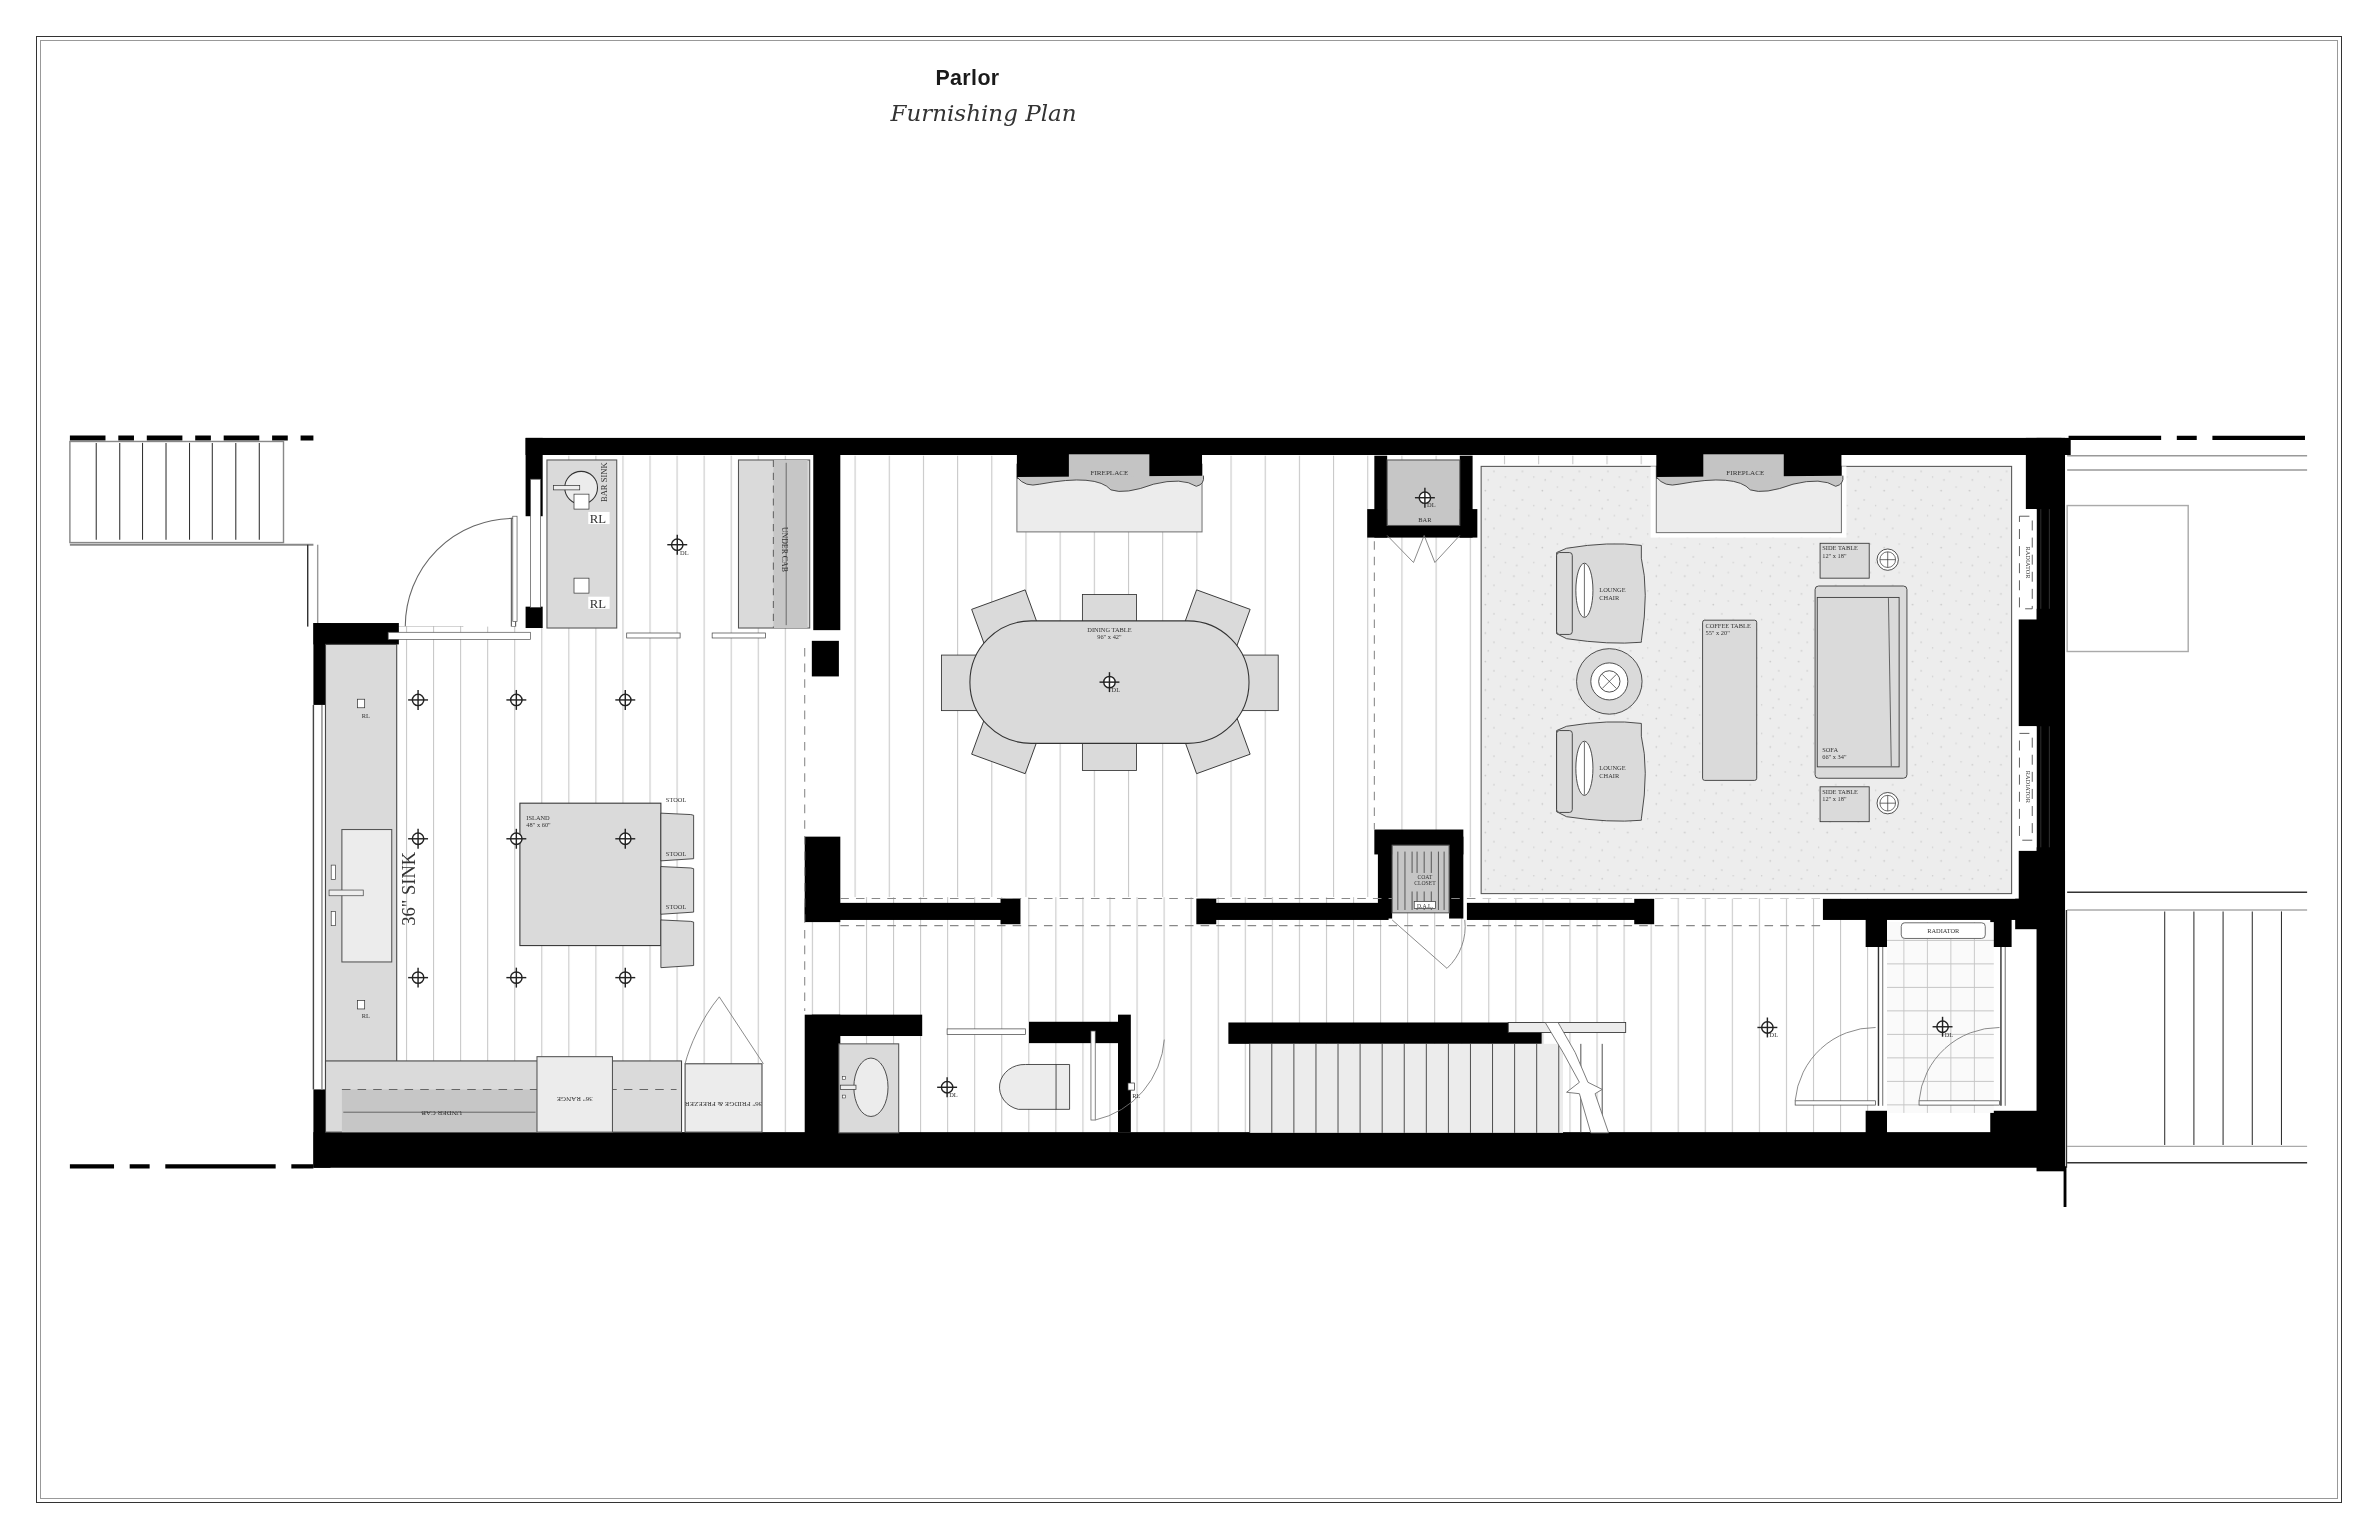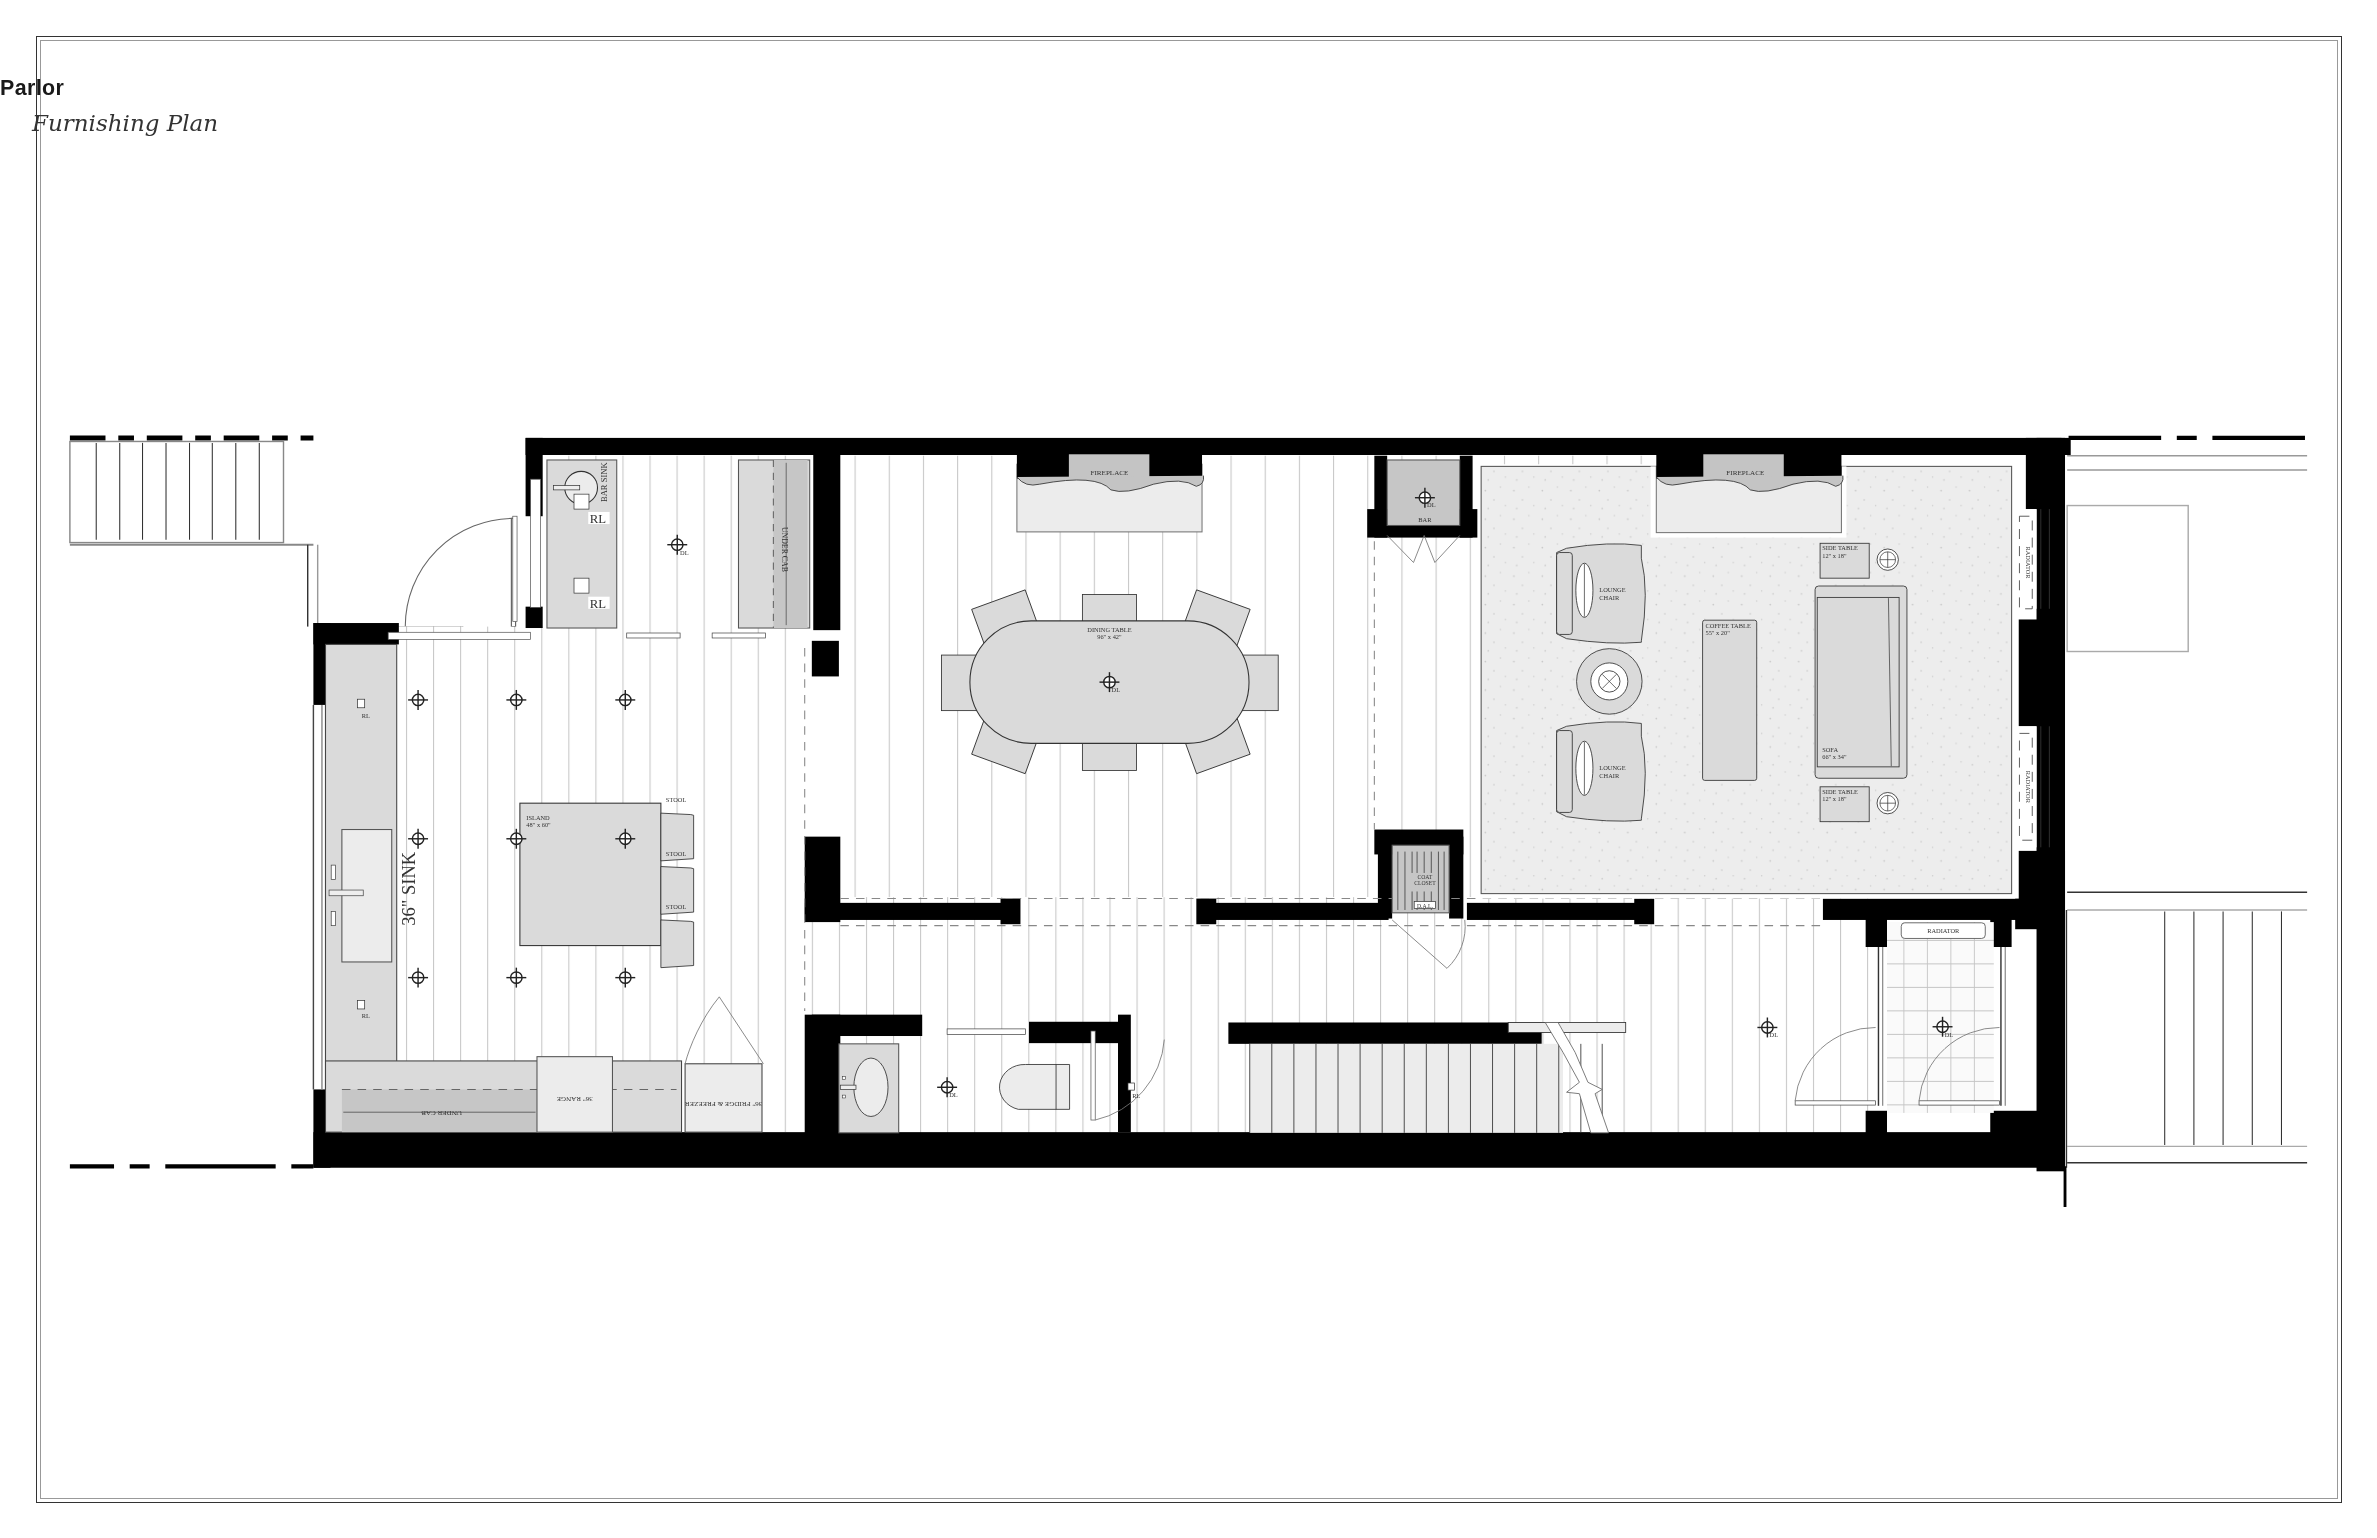--- a/index.html
+++ b/index.html
@@ -1,19 +1,19 @@
 <!DOCTYPE html>
 <html style="font-size:11.4px"><head>
 <meta charset="utf-8">
 <style>
   html, body { margin: 0; padding: 0; background: #ffffff; }
   body { width: 2377px; height: 1538px; position: relative; overflow: hidden; font-family: "Liberation Sans", sans-serif; }
   .frame-outer { position: absolute; left: 36px; top: 36px; width: 2306px; height: 1467px; border: 1.4px solid #333; box-sizing: border-box; }
   .frame-inner { position: absolute; left: 40px; top: 40px; width: 2298px; height: 1459px; border: 1.4px solid #999; box-sizing: border-box; }
-  .title-block { position: absolute; left: 0; top: 76px; width: 1935px; }
+  .title-block { position: absolute; left: 0; top: 66px; width: 1935px; text-align: center; }
   .title { font-family: "Liberation Sans", sans-serif; font-weight: 700; font-size: 21.4px; color: #1a1a1a; letter-spacing: 0.4px; margin-left: 0; }
   .subtitle { font-family: "DejaVu Serif", serif; font-style: italic; font-size: 23px; color: #333; margin-top: 8.5px; padding-left: 32px; }
   svg.plan { position: absolute; left: 0; top: 0; }
   .lbl { font-family: "Liberation Serif", serif; fill: #333; }
 </style>
 </head>
 <body>
 
 <div class="frame-outer"></div>
 <div class="frame-inner"></div>

